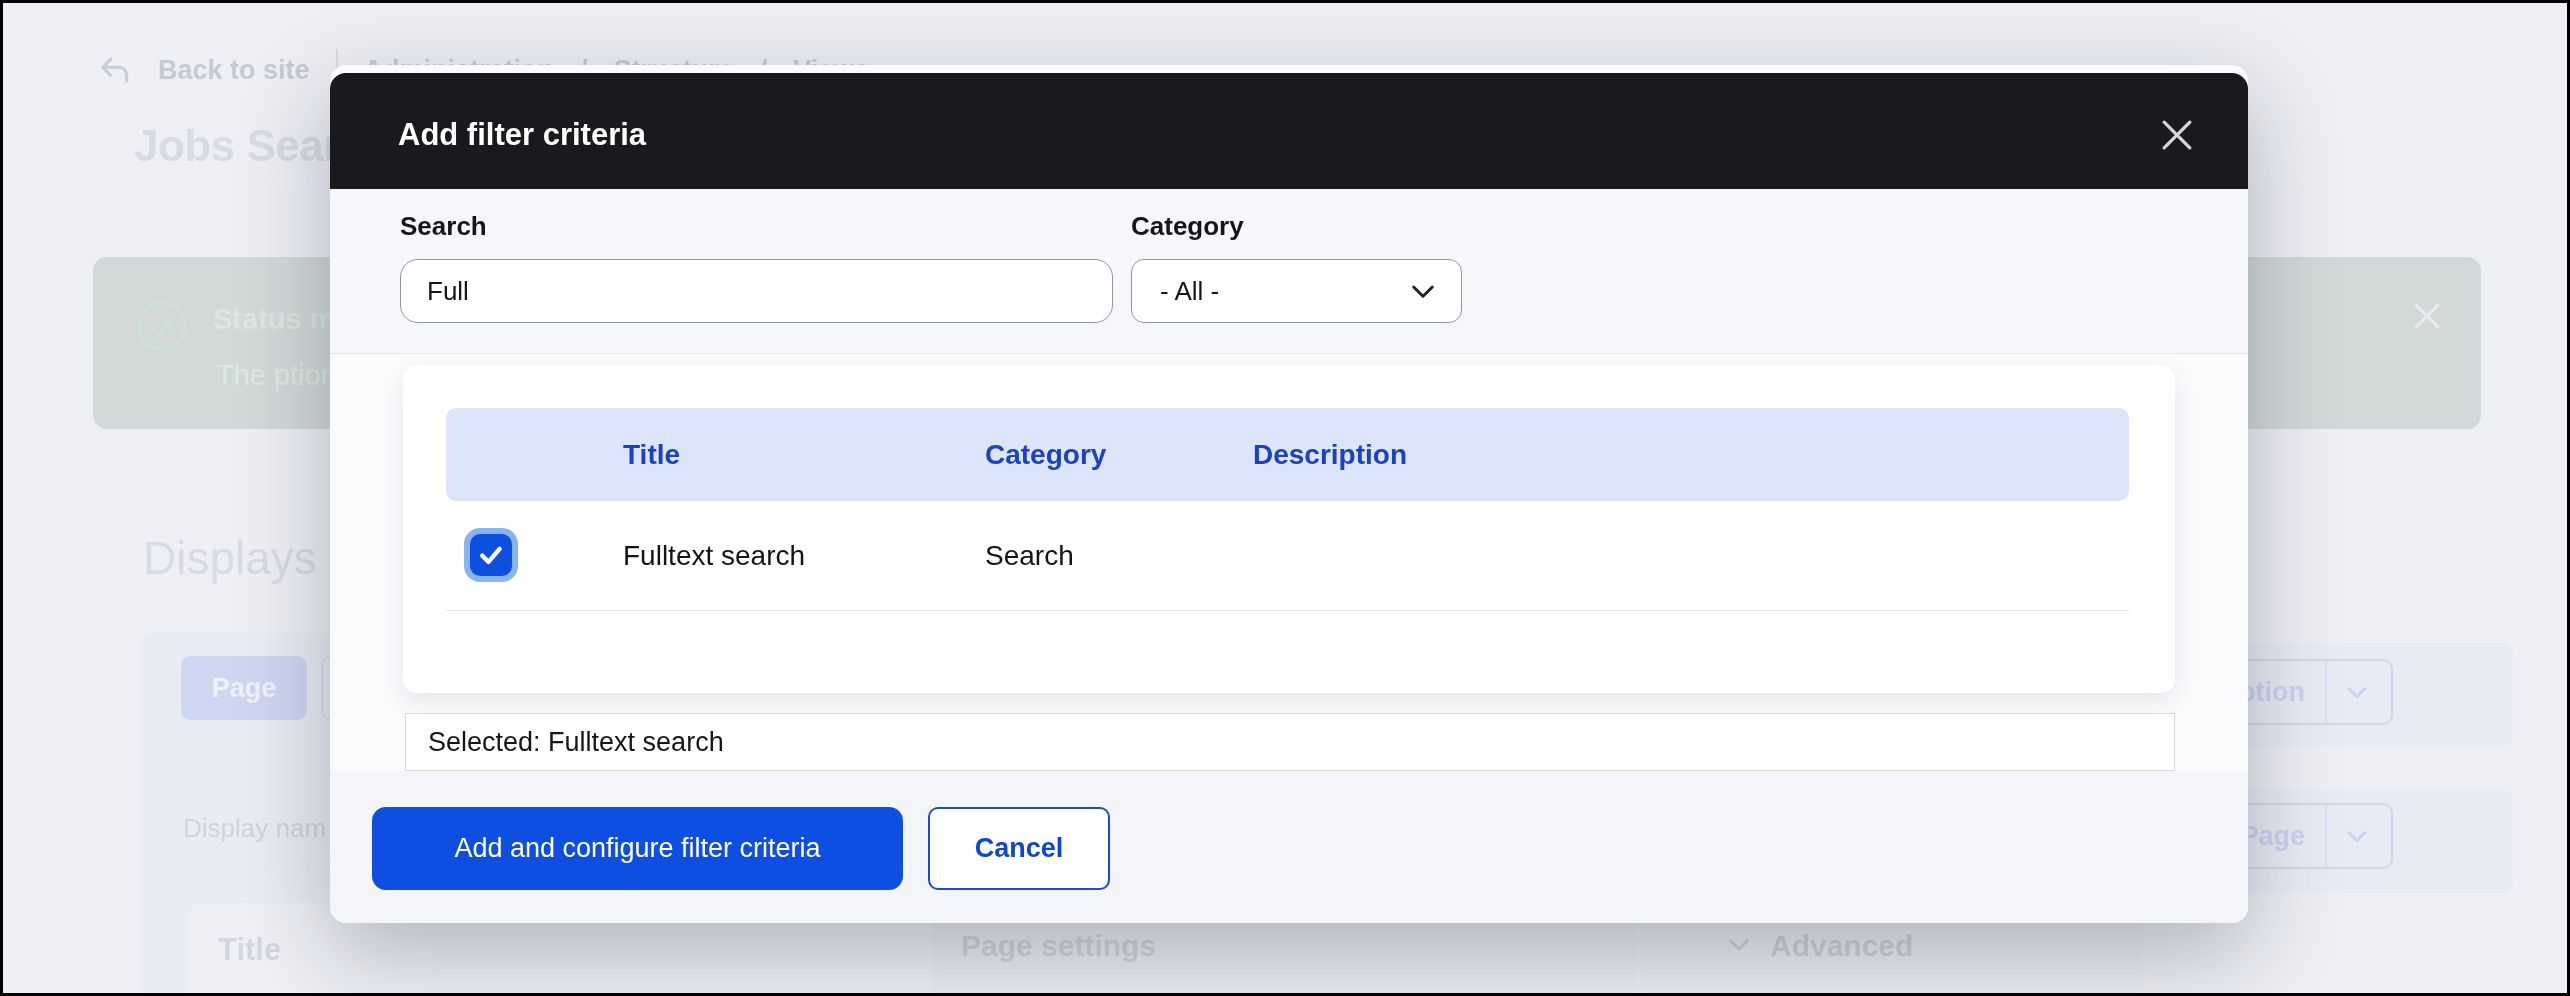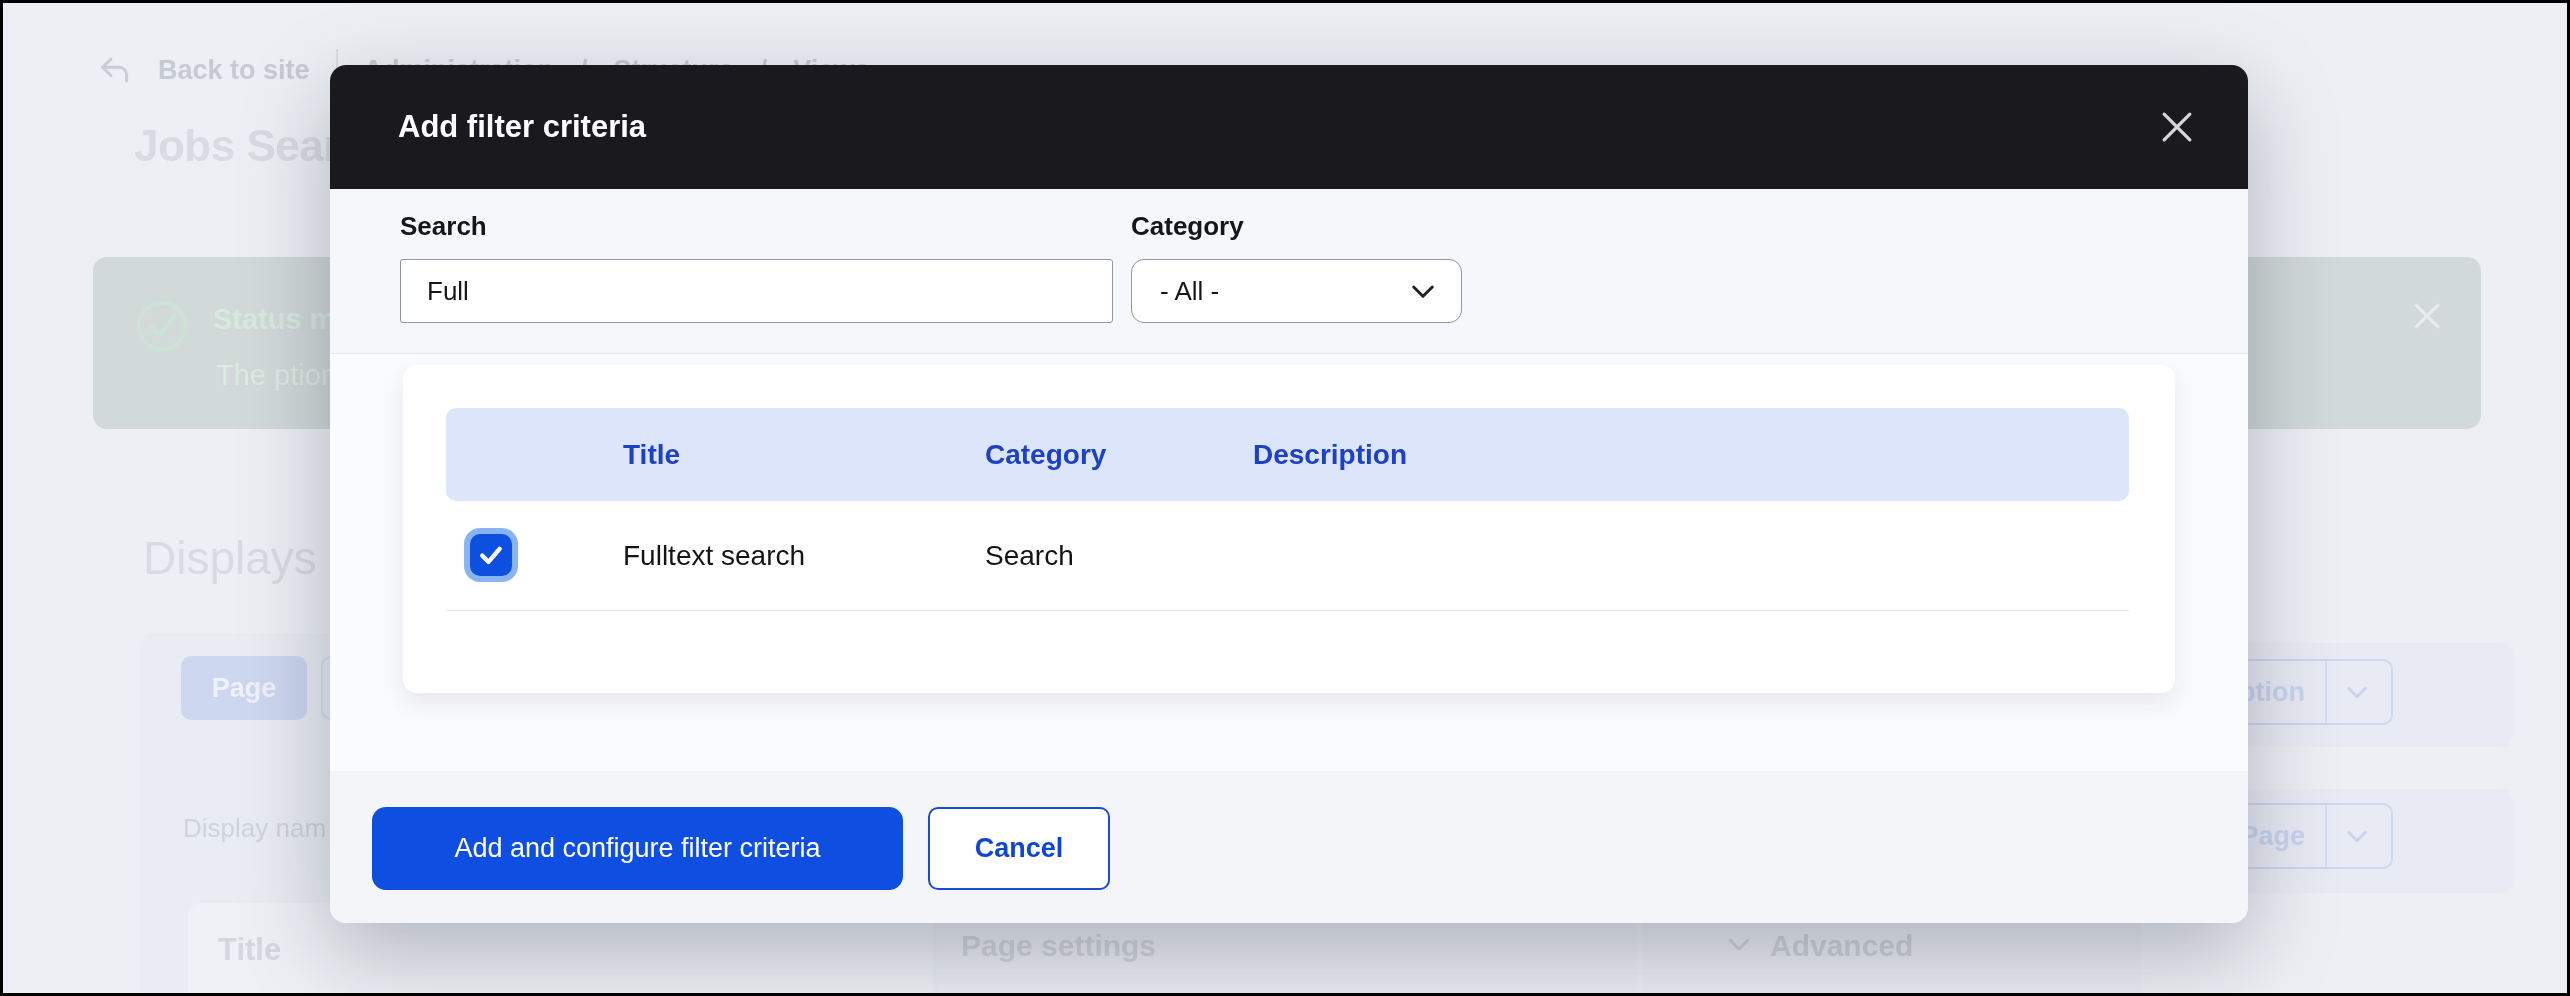--- a/index.html
+++ b/index.html
@@ -39,28 +39,28 @@
     align-items:center; justify-content:flex-end; z-index:2; background:transparent; cursor:pointer; }
   .dropbtn .lbl { font-size:27px; font-weight:bold; color:#c9d4f1; margin-right:20px; }
   .dropbtn .div { width:2px; height:62px; background:#d5ddf2; }
   .dropbtn .chev { margin:0 20px 0 16px; display:flex; }
   .dd1 { left:2150px; top:656px; }
   .dd2 { left:2150px; top:800px; }
 
   
   .modal { left:327px; top:62px; width:1918px; height:858px; background:#fafbfd; border-radius:16px;
     box-shadow:0 30px 90px rgba(15,20,40,0.28); z-index:10; }
-  .modal-header { position:absolute; left:0; top:0; width:100%; height:124px; background:#1a1a1e;
+  .modal-header { position:absolute; left:0; top:8px; width:100%; height:124px; background:#1a1a1e;
     border-radius:16px 16px 0 0; display:flex; align-items:center; }
   .modal-title { margin-left:68px; font-size:31px; font-weight:bold; color:#ffffff; }
   .modal-close { position:absolute; right:48px; top:40px; width:46px; height:46px; background:none; border:none; cursor:pointer; }
   .form-section { position:absolute; left:0; top:124px; width:100%; height:165px; background:#f5f7fb; border-bottom:1px solid #e5e8ee; }
   .field-label { position:absolute; top:22px; font-size:26px; font-weight:bold; color:#15151a; }
   .text-input { position:absolute; left:70px; top:70px; width:713px; height:64px; border:1.5px solid #8f97a4;
-    border-radius:3px; background:#fff; font-size:26px; font-family:inherit; color:#16161d; padding:0 26px; }
+    border-radius:18px; background:#fff; font-size:26px; font-family:inherit; color:#16161d; padding:0 26px; }
   .select-box { position:absolute; left:801px; top:70px; width:331px; height:64px; border:1.5px solid #8f97a4;
     border-radius:13px; background:#fff; display:flex; align-items:center; justify-content:space-between;
     padding:0 22px 0 28px; cursor:pointer; }
   .select-box .val { font-size:26px; color:#16161d; }
   .results-card { position:absolute; left:73px; top:300px; width:1772px; height:328px; background:#fff;
     border-radius:14px; box-shadow:0 10px 26px rgba(20,30,60,0.09); }
   .thead { position:absolute; left:43px; top:43px; width:1683px; height:93px; background:#dce5f9; border-radius:10px; }
   .th { position:absolute; top:0; height:93px; display:flex; align-items:center;
     font-size:28px; font-weight:bold; color:#1c41c4; }
   .th1 { left:177px; } .th2 { left:539px; } .th3 { left:807px; }
@@ -190,20 +190,23 @@
         <span class="checkbox">
           <svg width="30" height="30" viewBox="0 0 24 24" fill="none" stroke="#ffffff" stroke-width="3.4" stroke-linecap="round" stroke-linejoin="round">
               <path d="M5 12.5 L10 17.5 L19 7"></path>
             </svg>
         </span>
         <span class="td" style="left:177px;">Fulltext search</span>
         <span class="td" style="left:539px;">Search</span>
       </div>
     </div>
 
+    <div class="selected-bar">
+      <span>Selected: Fulltext search</span>
+    </div>
 
     <div class="modal-footer">
       <button class="btn-primary">Add and configure filter criteria</button>
       <button class="btn-cancel">Cancel</button>
     </div>
 
   </div>
 </div>
 
 </body></html>

